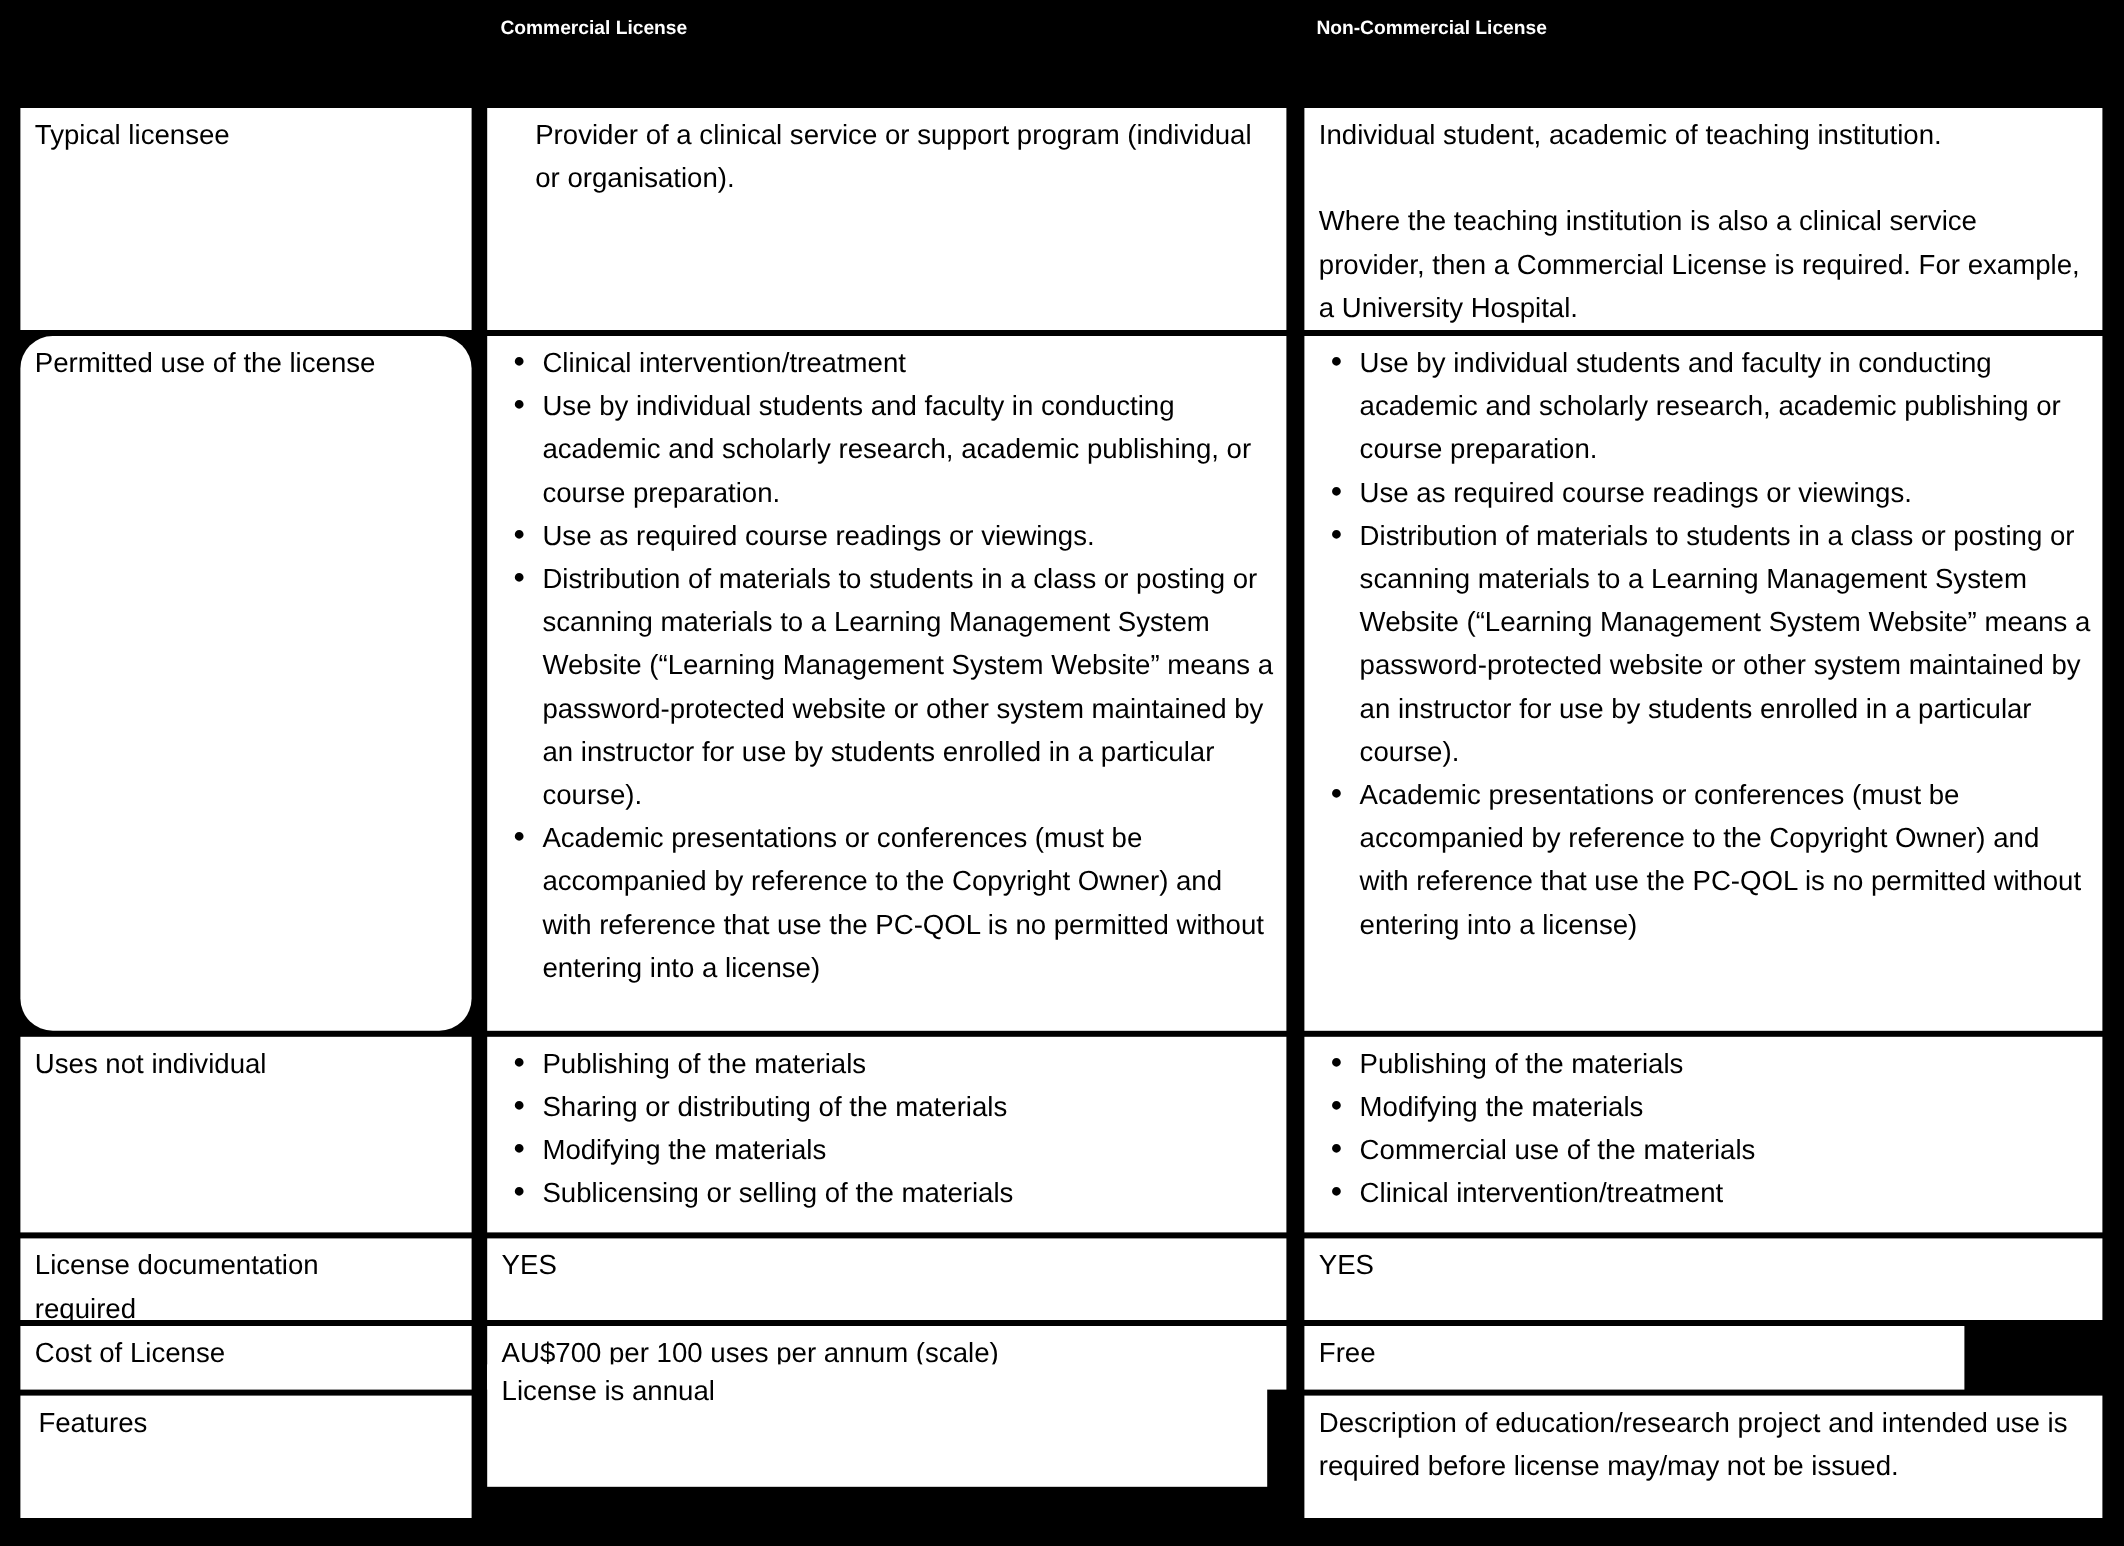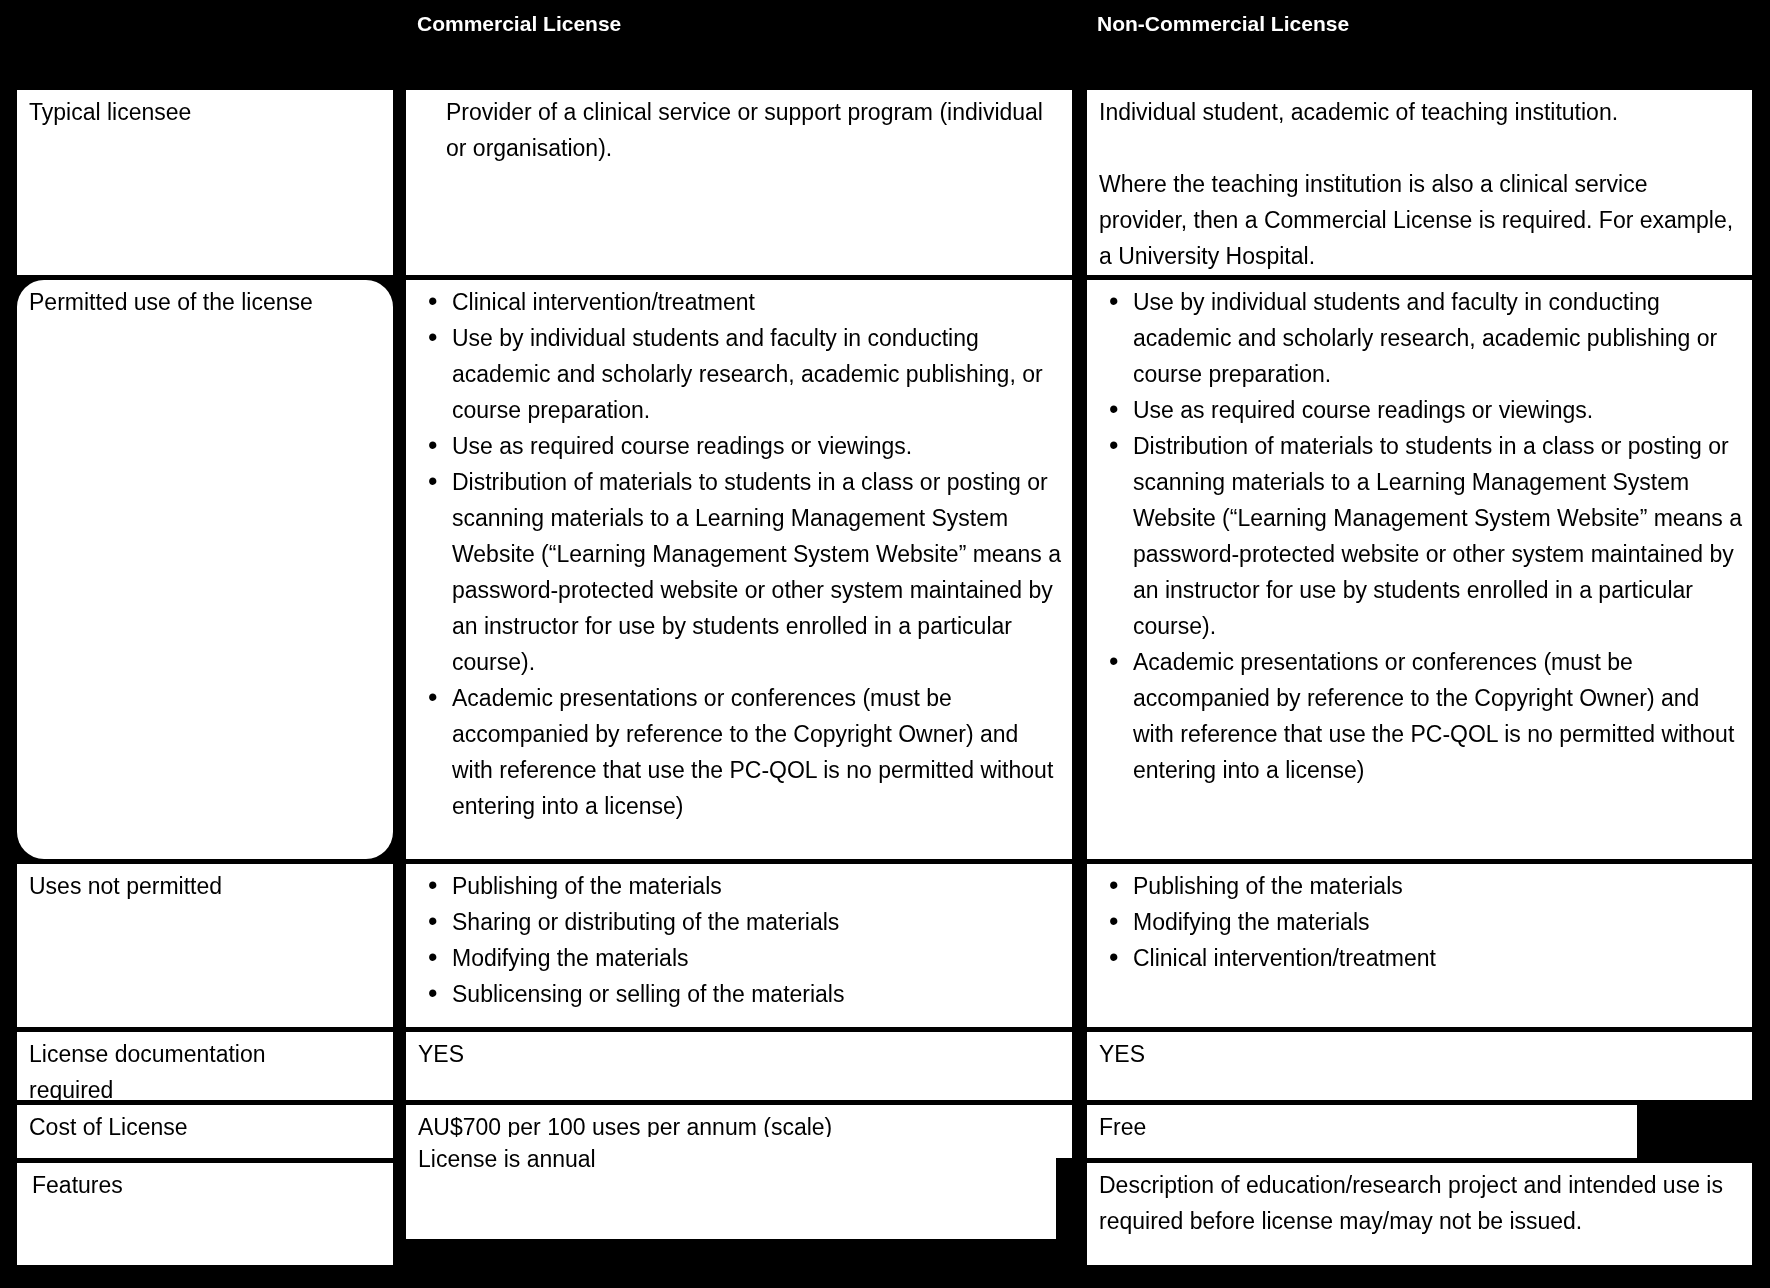--- a/index.html
+++ b/index.html
@@ -13,21 +13,21 @@
     height: 1288px;
     background: #000000;
     font-family: "Liberation Sans", sans-serif;
     color: #000000;
     overflow: hidden;
   }
   .hdr-label {
     position: absolute;
     top: 9px;
     color: #ffffff;
-    font-size: 21px;
+    font-size: 16px;
     font-weight: bold;
     line-height: 30px;
     white-space: nowrap;
   }
   .hdr-commercial   { left: 417px; }
   .hdr-noncommercial{ left: 1097px; }
   .cell {
     position: absolute;
     background: #ffffff;
     font-size: 23px;
@@ -89,33 +89,34 @@
         </ul>
       </div>
       <div class="cell content-cell" style="left: 1087px; width: 665px; top: 280px; height: 579px;">
         <ul>
           <li>Use by individual students and faculty in conducting academic and scholarly research, academic publishing or course preparation.</li>
           <li>Use as required course readings or viewings.</li>
           <li>Distribution of materials to students in a class or posting or scanning materials to a Learning Management System Website (“Learning Management System Website” means a password-protected website or other system maintained by an instructor for use by students enrolled in a particular course).</li>
           <li>Academic presentations or conferences (must be accompanied by reference to the Copyright Owner) and with reference that use the PC-QOL is no permitted without entering into a license)</li>
         </ul>
       </div>
-      <div class="cell label-cell" style="left: 17px; width: 376px; top: 864px; height: 163px;"><span>Uses not permitted</span></div>
+      <div class="cell label-cell" style="left: 17px; width: 376px; top: 864px; height: 163px;"><span>Uses not individual</span></div>
       <div class="cell content-cell" style="left: 406px; width: 666px; top: 864px; height: 163px;">
         <ul>
           <li>Publishing of the materials</li>
           <li>Sharing or distributing of the materials</li>
           <li>Modifying the materials</li>
           <li>Sublicensing or selling of the materials</li>
         </ul>
       </div>
       <div class="cell content-cell" style="left: 1087px; width: 665px; top: 864px; height: 163px;">
         <ul>
           <li>Publishing of the materials</li>
           <li>Modifying the materials</li>
+          <li>Commercial use of the materials</li>
           <li>Clinical intervention/treatment</li>
         </ul>
       </div>
       <div class="cell label-cell" style="left: 17px; width: 376px; top: 1032px; height: 68px;"><span>License documentation required</span></div>
       <div class="cell content-cell" style="left: 406px; width: 666px; top: 1032px; height: 68px;">
         <p>YES</p>
       </div>
       <div class="cell content-cell" style="left: 1087px; width: 665px; top: 1032px; height: 68px;">
         <p>YES</p>
       </div>

